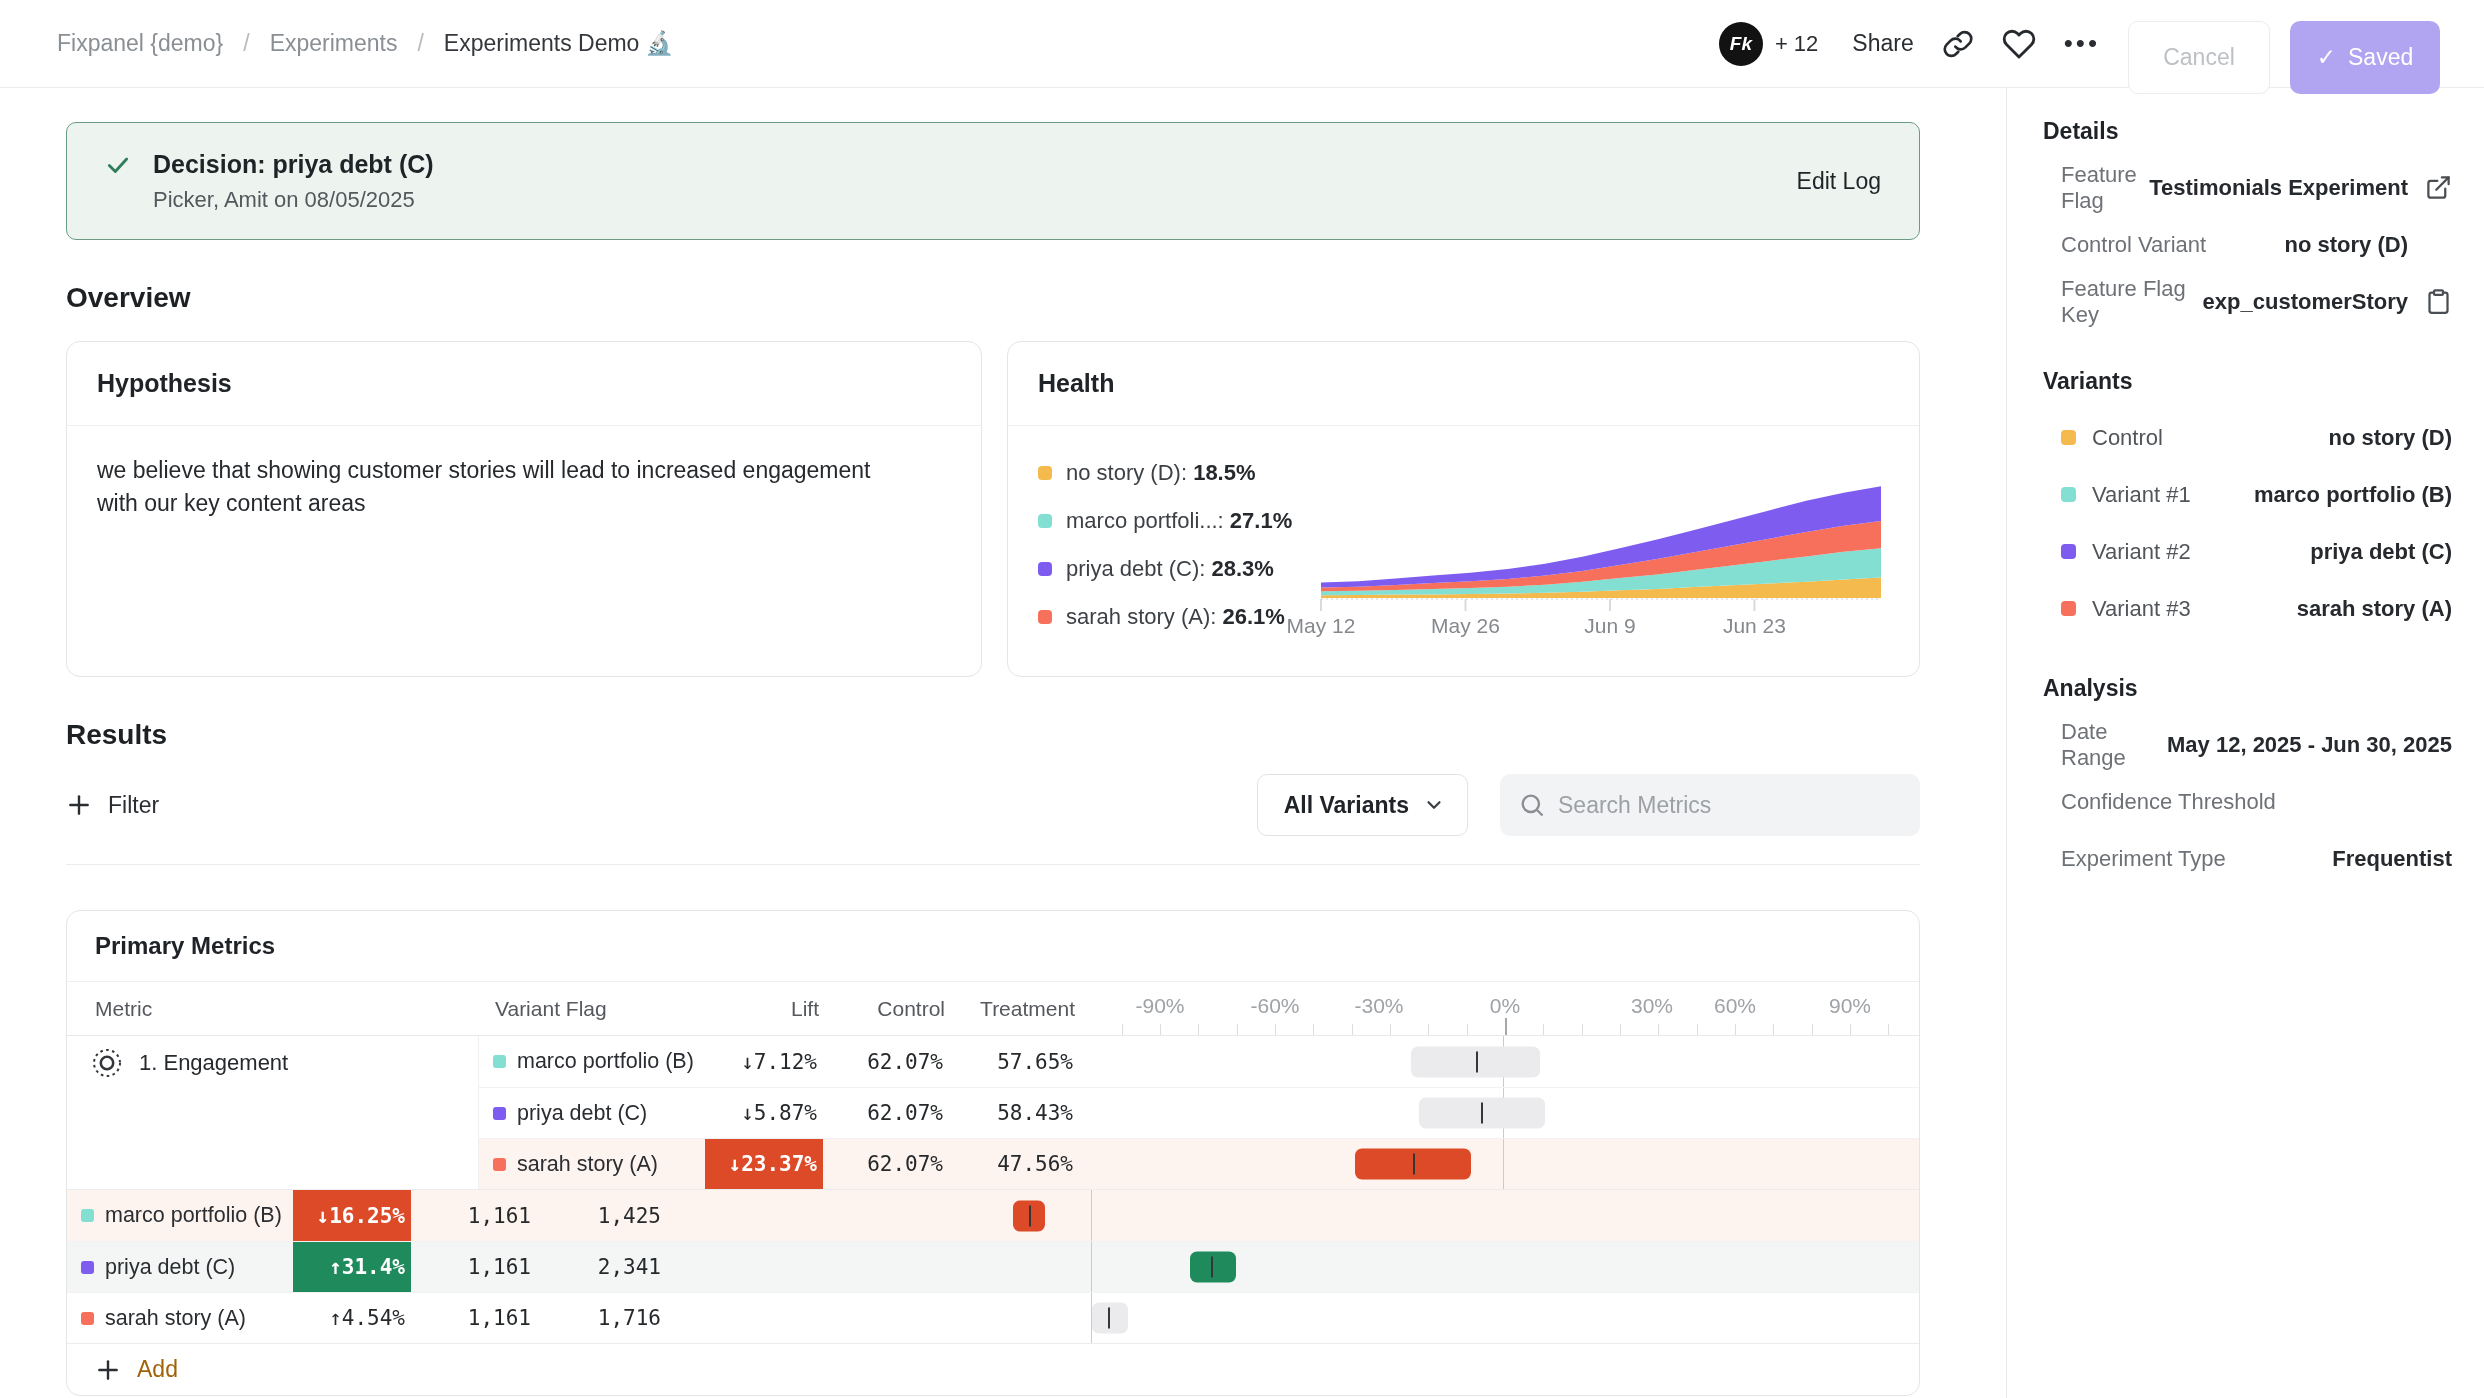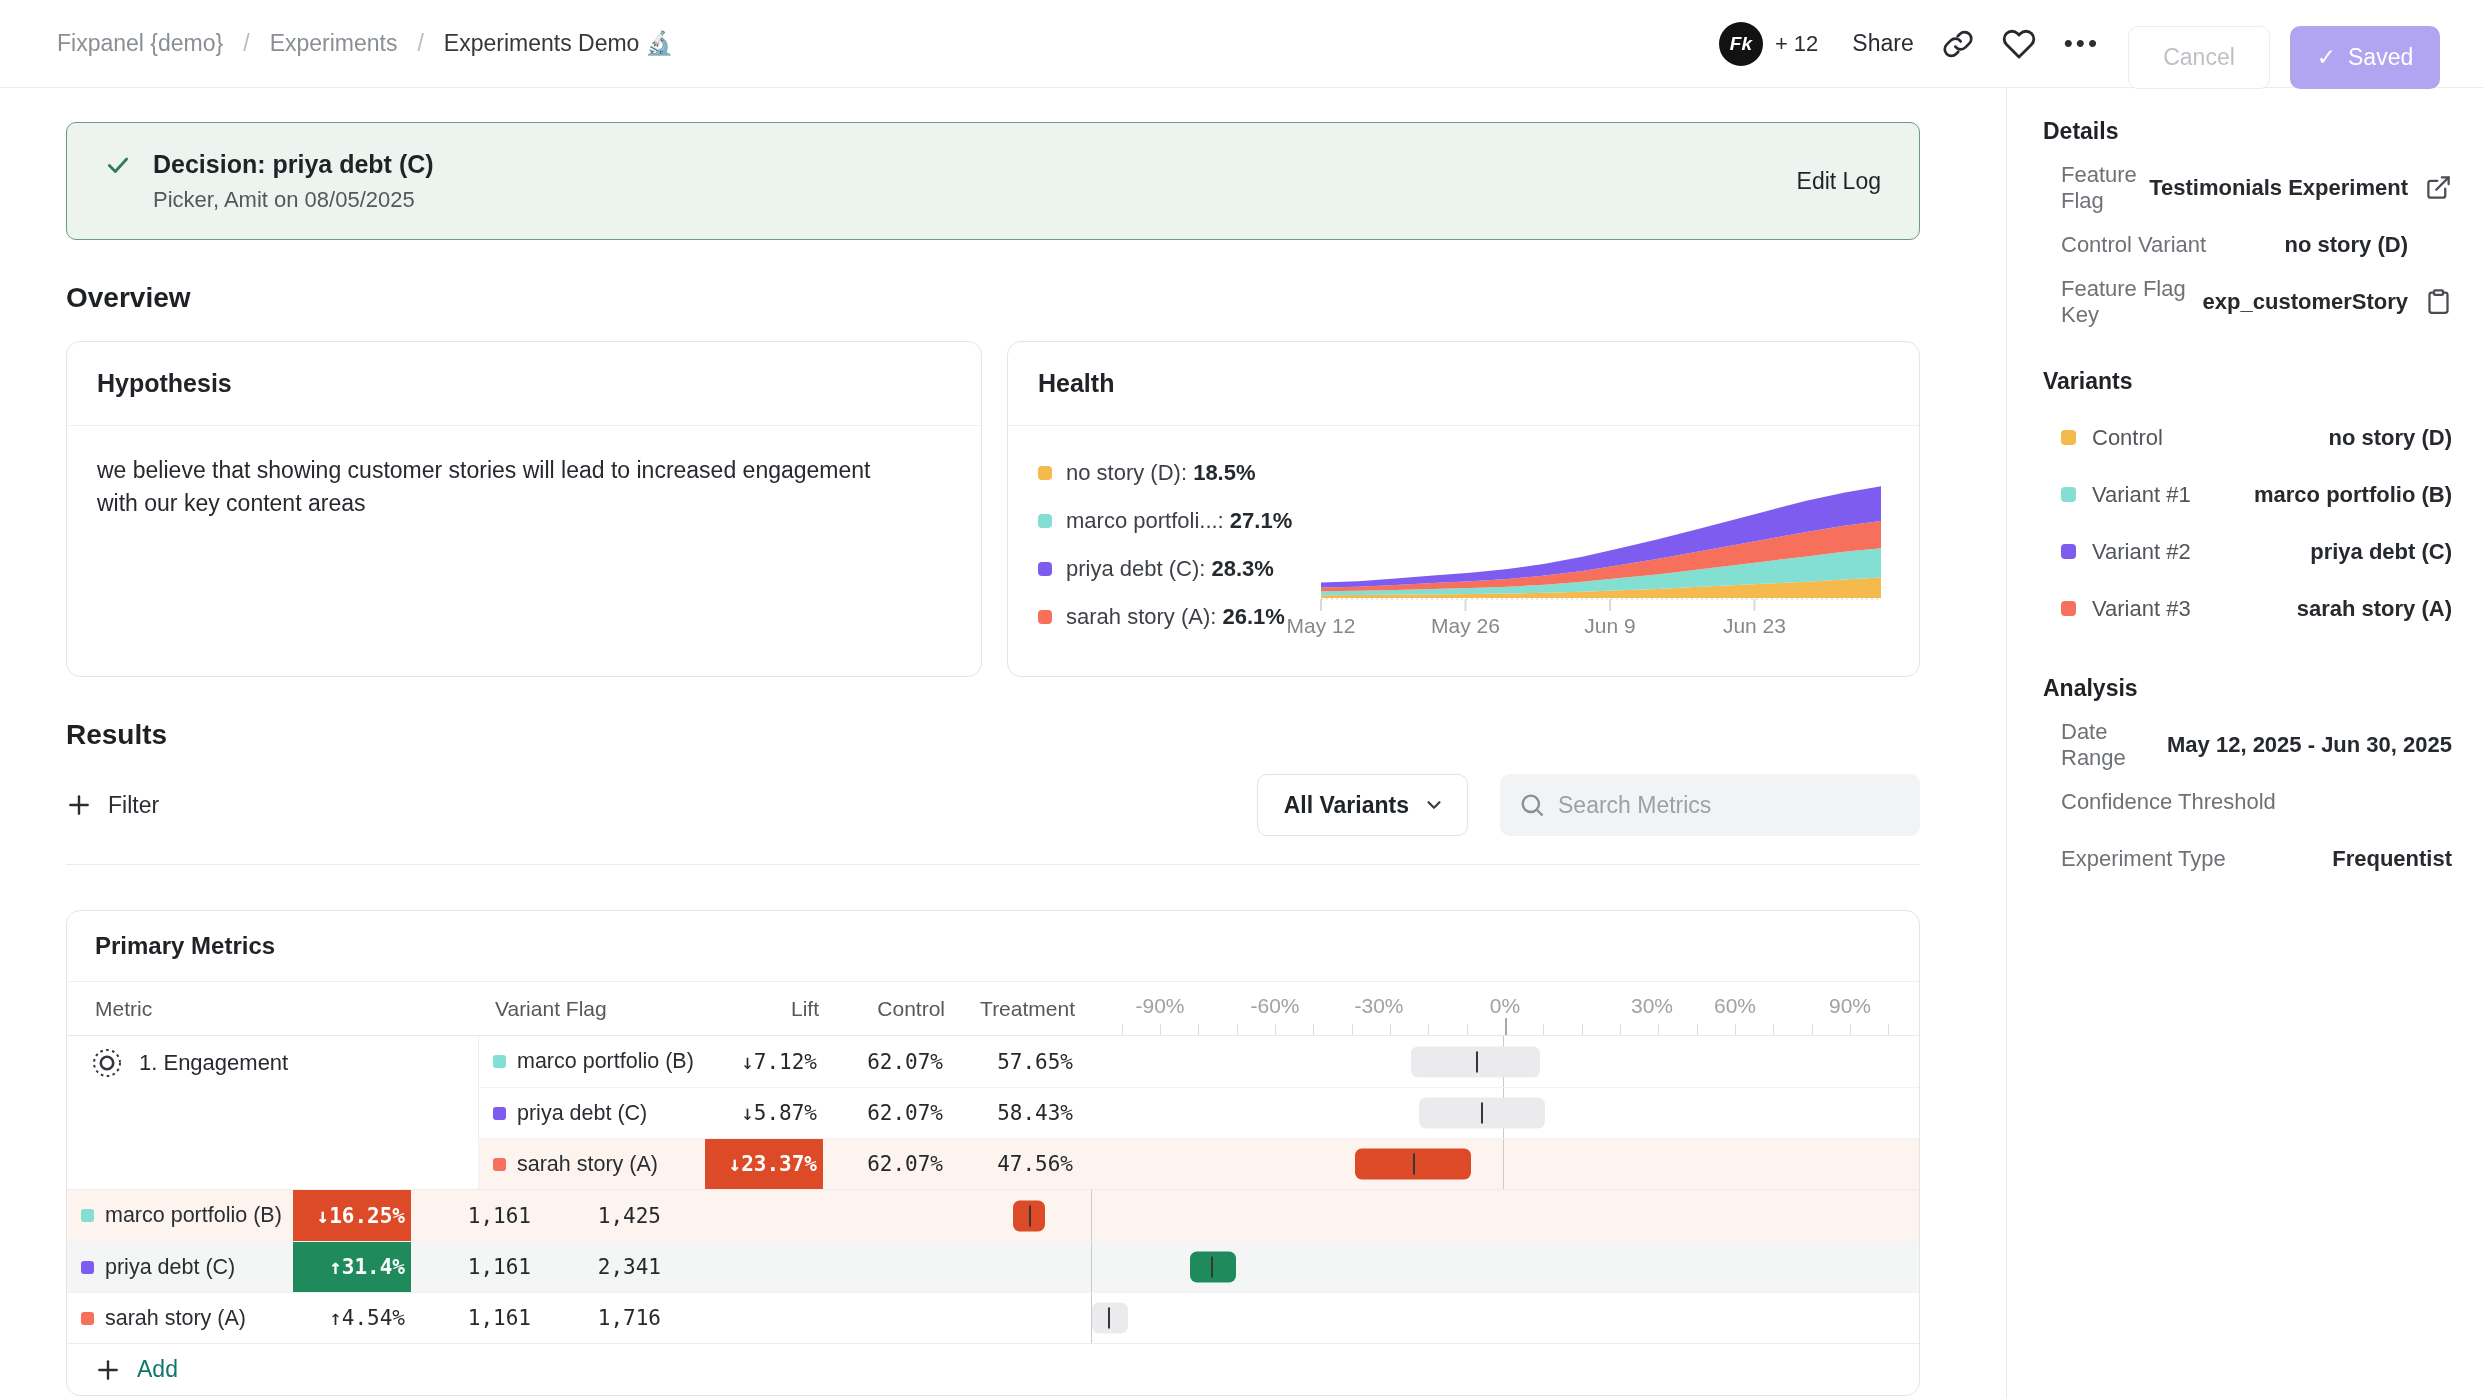--- a/index.html
+++ b/index.html
@@ -13,21 +13,21 @@
   .crumb { color:#8a8f94; cursor:pointer; }
   .crumb-sep { color:#b8bcc0; }
   .crumb.current { color:#34383c; font-weight:500; }
   .topbar-right { margin-left:auto; display:flex; align-items:center; gap:28px; }
   .avatar { width:44px; height:44px; border-radius:50%; background:#121212; color:#fff;
     display:flex; align-items:center; justify-content:center; font-weight:700; font-size:19px; font-style:italic; }
   .avatar-count { font-size:22px; color:#2a2d31; margin-left:-16px; }
   .share { font-size:23px; font-weight:500; color:#2a2d31; cursor:pointer; margin-left:6px; }
   .icon-btn { display:flex; align-items:center; justify-content:center; cursor:pointer; }
   .dots { font-size:26px; letter-spacing:3px; color:#2a2d31; }
-  .btn { height:63px; border-radius:10px; font-size:23px; display:flex; align-items:center;
+  .btn { height:73px; border-radius:10px; font-size:23px; display:flex; align-items:center;
     justify-content:center; cursor:pointer;margin-top:28px; }
   .btn-cancel { width:142px; background:#fff; border:1px solid #ececee; color:#bdc0c4; }
   .btn-saved { width:150px; background:#b1a5f1; border:none; color:#fff; gap:12px; font-weight:500; margin-left:-8px; }
 
   .page { display:flex; height:1310px; }
   .main { flex:1; padding:34px 86px 0 66px; overflow:hidden; }
 
   
   .banner { height:118px; background:#edf4f0; border:1px solid #6a9c84; border-radius:10px;
     display:flex; align-items:center; padding:0 38px; position:relative; }
@@ -101,21 +101,21 @@
   .cell-lift.lift-red { background:#dc4a28; color:#fff; font-weight:700; }
   .cell-lift.lift-green { background:#1f8a5c; color:#fff; font-weight:700; }
   .cell-ci { position:relative; }
   .zero-line { position:absolute; top:0; bottom:0; width:1px; background:#c8cacc; }
   .ci-bar { position:absolute; top:50%; transform:translateY(-50%); height:31px; border-radius:7px; }
   .ci-grey { background:#ebebed; }
   .ci-red { background:#dc4a28; }
   .ci-green { background:#1f8a5c; }
   .ci-tickmark { position:absolute; top:50%; transform:translateY(-50%); width:2px; height:21px; background:#33363a; }
   .pm-add { border-top:1px solid #ececee; height:52px; display:flex; align-items:center; gap:16px;
-    padding-left:28px; font-size:23px; font-weight:500; color:#0f766e; cursor:pointer; }
+    padding-left:28px; font-size:23px; font-weight:500; color:#a16207; cursor:pointer; }
 
   
   .sidebar { width:478px; border-left:1px solid #e9e9eb; padding:30px 32px 0 36px; }
   .sb-heading { font-size:23px; font-weight:700; color:#1f2226; margin-bottom:14px; }
   .sb-section { margin-bottom:38px; }
   .sb-row { display:flex; align-items:center; height:57px; }
   .sb-label { font-size:22px; color:#6e7277; padding-left:18px; }
   .sb-value { margin-left:auto; font-size:22px; font-weight:600; color:#26292d; text-align:right; white-space:nowrap; }
   .sb-iconslot { width:44px; flex:none; display:flex; justify-content:flex-end; }
   .sb-sq { width:15px; height:15px; border-radius:4px; flex:none; margin:0 16px 0 18px; }

